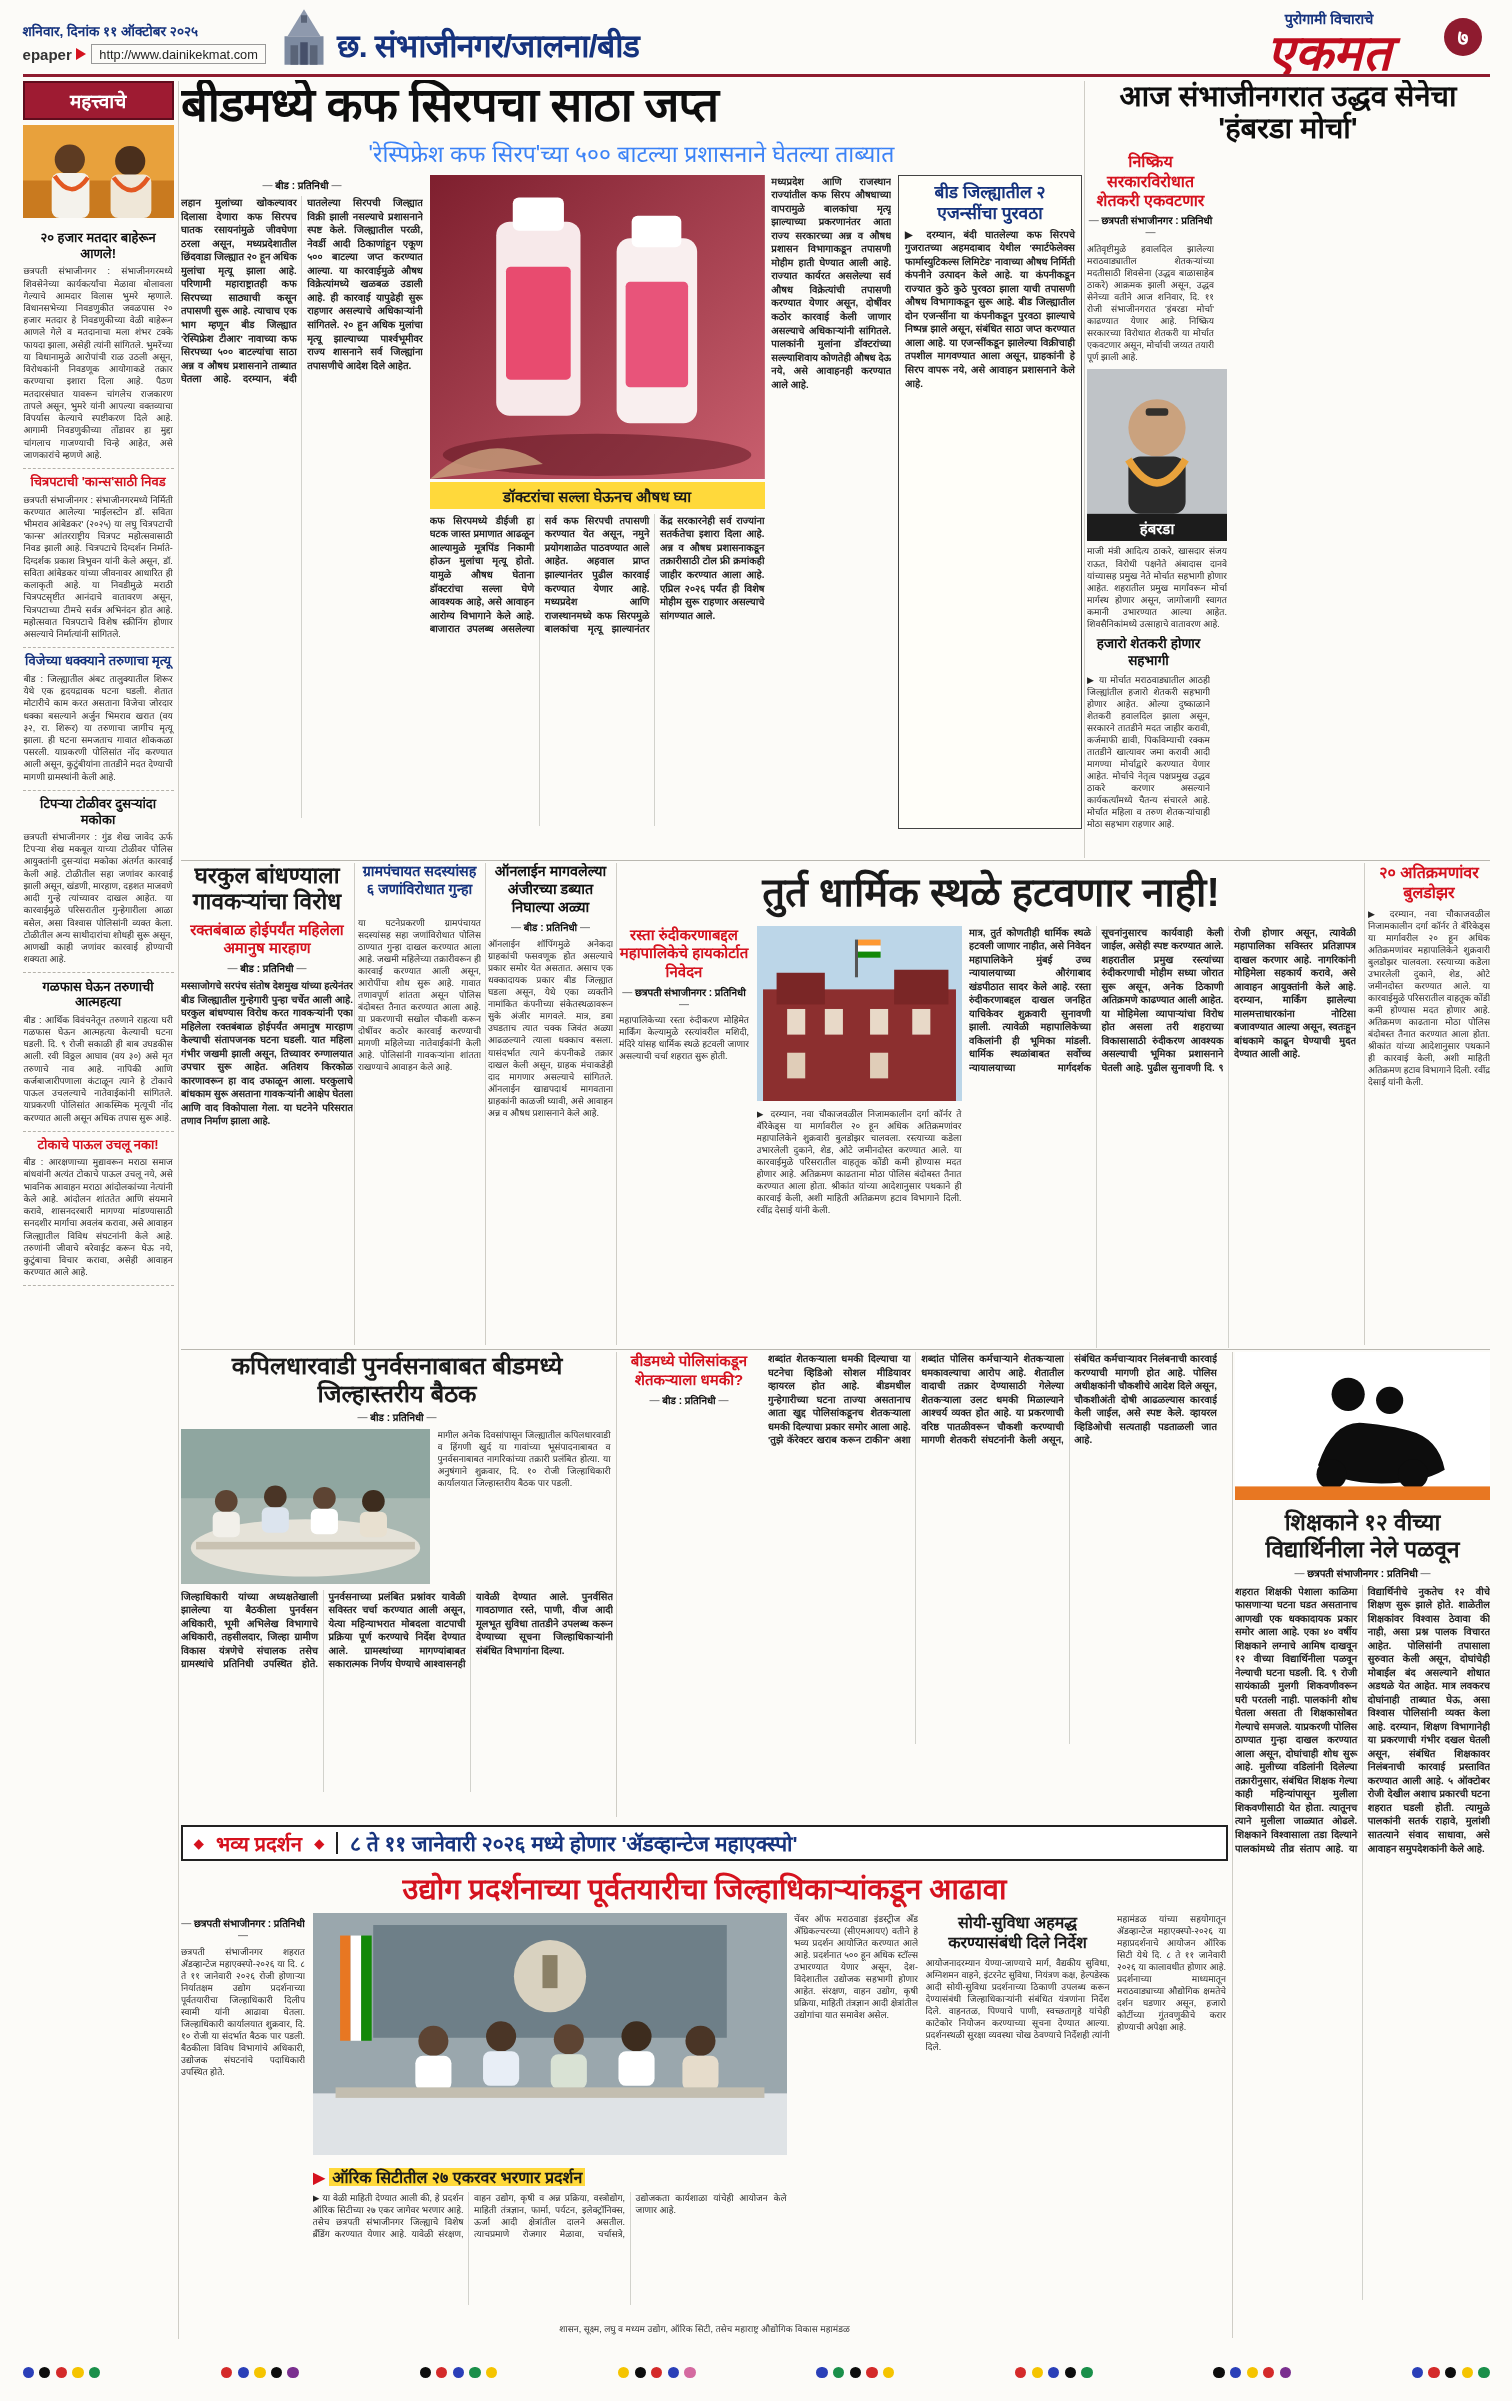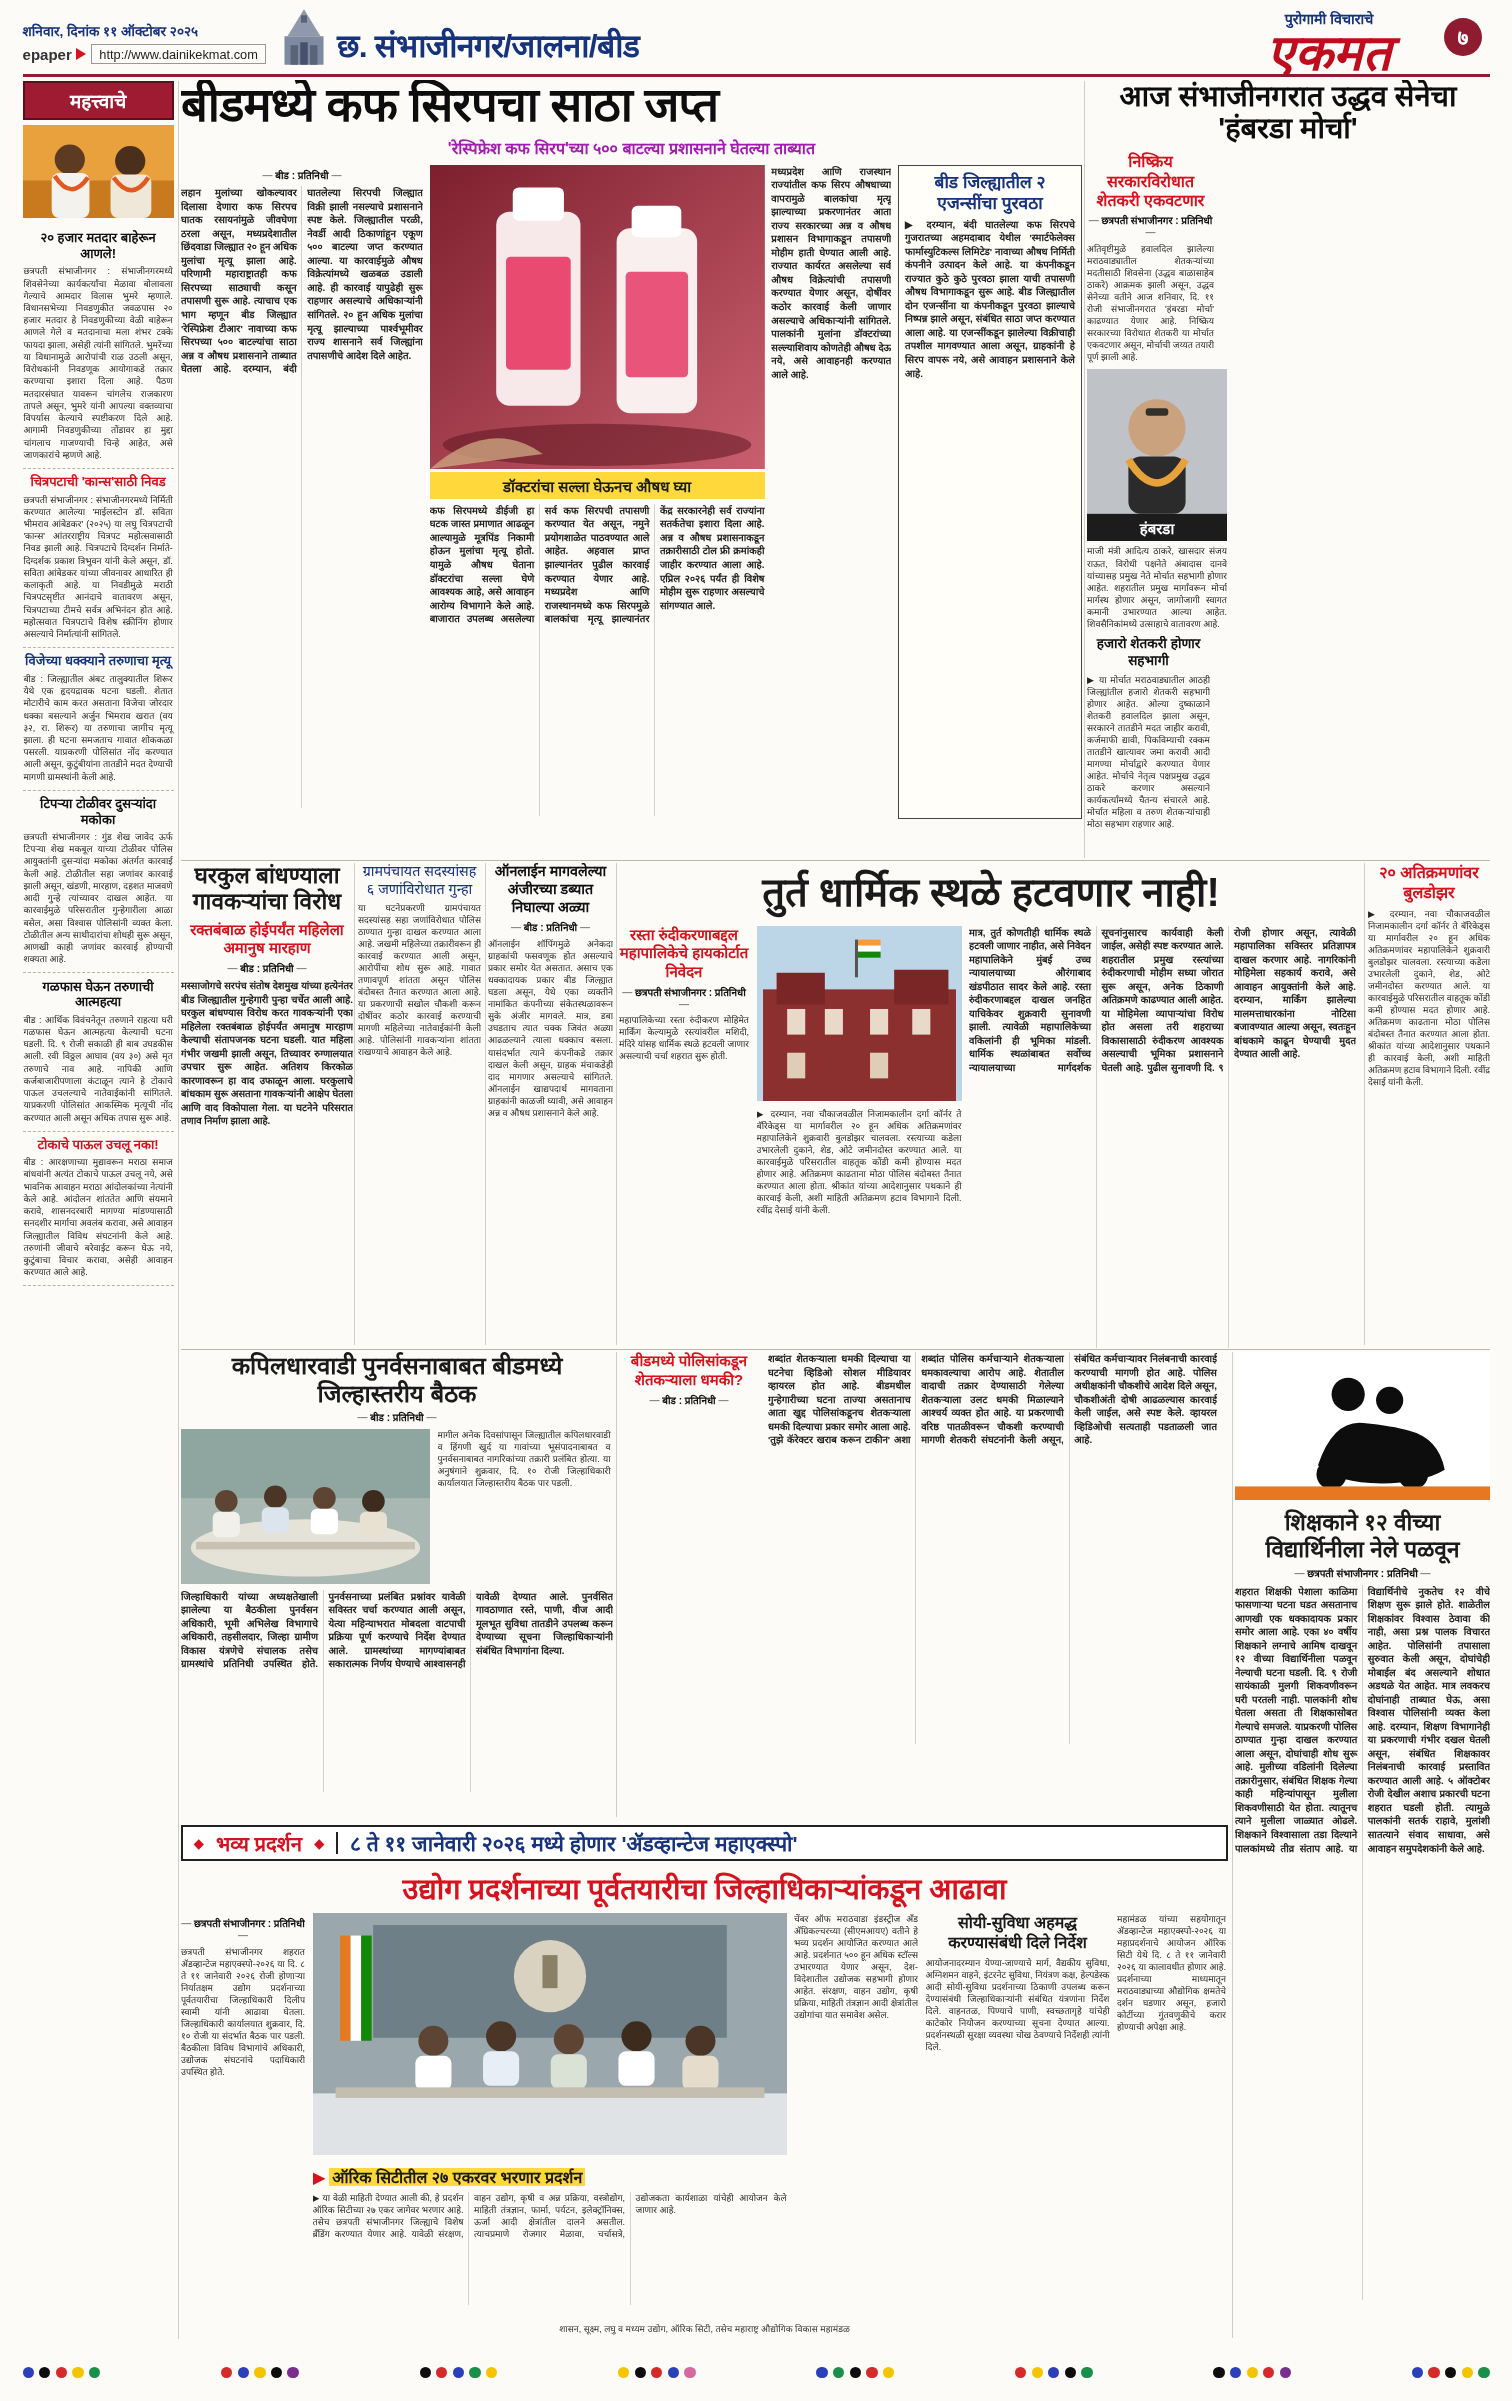--- a/index.html
+++ b/index.html
@@ -38,21 +38,21 @@
   .sidebar { left:22.6px; top:81px; width:151px; height:2259px; }
   .sb-title { background:#9e1b32; border:2.3px double #5f0d1d; color:#fff; font-size:19px; font-weight:bold; text-align:center; padding:4.5px 0; margin-bottom:4.5px; }
   .sb-photo { width:100%; height:93px; margin-bottom:4.5px; }
   .sb-item { padding:5.3px 0.8px 6.8px; border-bottom:0.8px dashed #b5b2aa; }
   .sb-item h3 { font-size:13px; line-height:1.2; text-align:center; margin-bottom:3.8px; }
   .sb-item .bd { font-size:9px; line-height:1.36; text-align:justify; color:#262626; }
 
   
   .lead { left:181px; top:80px; width:901px; height:779px; }
   .lead h1 { font-size:47px; font-weight:800; color:#0d0d0d; line-height:1.05; letter-spacing:-0.8px; }
-  .lead .sub { font-size:16px; font-weight:bold; color:#a21caf; text-align:center; margin:7.5px 0 6px; }
+  .lead .sub { font-size:23px; font-weight:normal; color:#3b82f6; text-align:center; margin:7.5px 0 6px; }
   .lead-row { display:flex; gap:6.8px; height:654px; }
   .lead-left { width:242px; }
   .lead-center { width:335px; }
   .lead-right { width:120px; }
   .agency { width:184px; border:1.5px solid #444; padding:6px; background:#fffef9; }
   .agency h4 { font-size:17.3px; color:#16337e; text-align:center; line-height:1.2; margin-bottom:4.5px; }
   .photo-caption { background:#ffd93b; font-size:15px; font-weight:bold; text-align:center; padding:3.8px 0; }
   .syrup-photo { width:100%; height:304px; }
 
   
@@ -65,21 +65,21 @@
   .m-sub { font-size:16px; font-weight:bold; color:#d5121e; text-align:center; line-height:1.2; margin-bottom:3px; }
   .m-sub2 { font-size:13.6px; font-weight:bold; color:#111; text-align:center; line-height:1.25; margin-bottom:3.8px; }
   .uddhav { position:relative; width:100%; height:172px; margin-bottom:4.5px; }
   .uddhav .ph-text { position:absolute; left:0; right:0; bottom:3px; text-align:center; color:#fff; font-weight:bold; font-size:15px; }
 
   
   .gharkul { left:181px; top:863px; width:172px; height:485px; }
   .gharkul h2 { font-size:22.6px; font-weight:800; text-align:center; line-height:1.15; margin-bottom:6px; }
   .g-sub { font-size:15px; font-weight:bold; color:#d5121e; text-align:center; line-height:1.22; }
   .gram { left:358px; top:863px; width:123px; height:485px; }
-  .gram h3 { font-size:14.3px; font-weight:normal; color:#16337e; text-align:center; line-height:1.25; margin-bottom:3px; }
+  .gram h3 { font-size:14.3px; font-weight:bold; color:#16337e; text-align:center; line-height:1.25; margin-bottom:18px; }
   .anjeer { left:488px; top:863px; width:125px; height:485px; }
   .anjeer h3 { font-size:14.3px; font-weight:bold; color:#111; text-align:center; line-height:1.25; margin-bottom:3px; }
   .dharmik { left:619px; top:863px; width:744px; height:485px; }
   .dharmik h2 { font-size:40px; font-weight:800; text-align:center; margin-bottom:7.5px; }
   .d-row { display:flex; gap:7.5px; height:426px; }
   .d-sub { width:130px; }
   .d-sub h4 { font-size:15px; font-weight:bold; color:#d5121e; text-align:center; line-height:1.25; margin-bottom:3px; }
   .d-photo-col { width:205px; }
   .bldg { width:205px; height:175px; margin-bottom:4.5px; }
   .d-cols { width:387px; }

